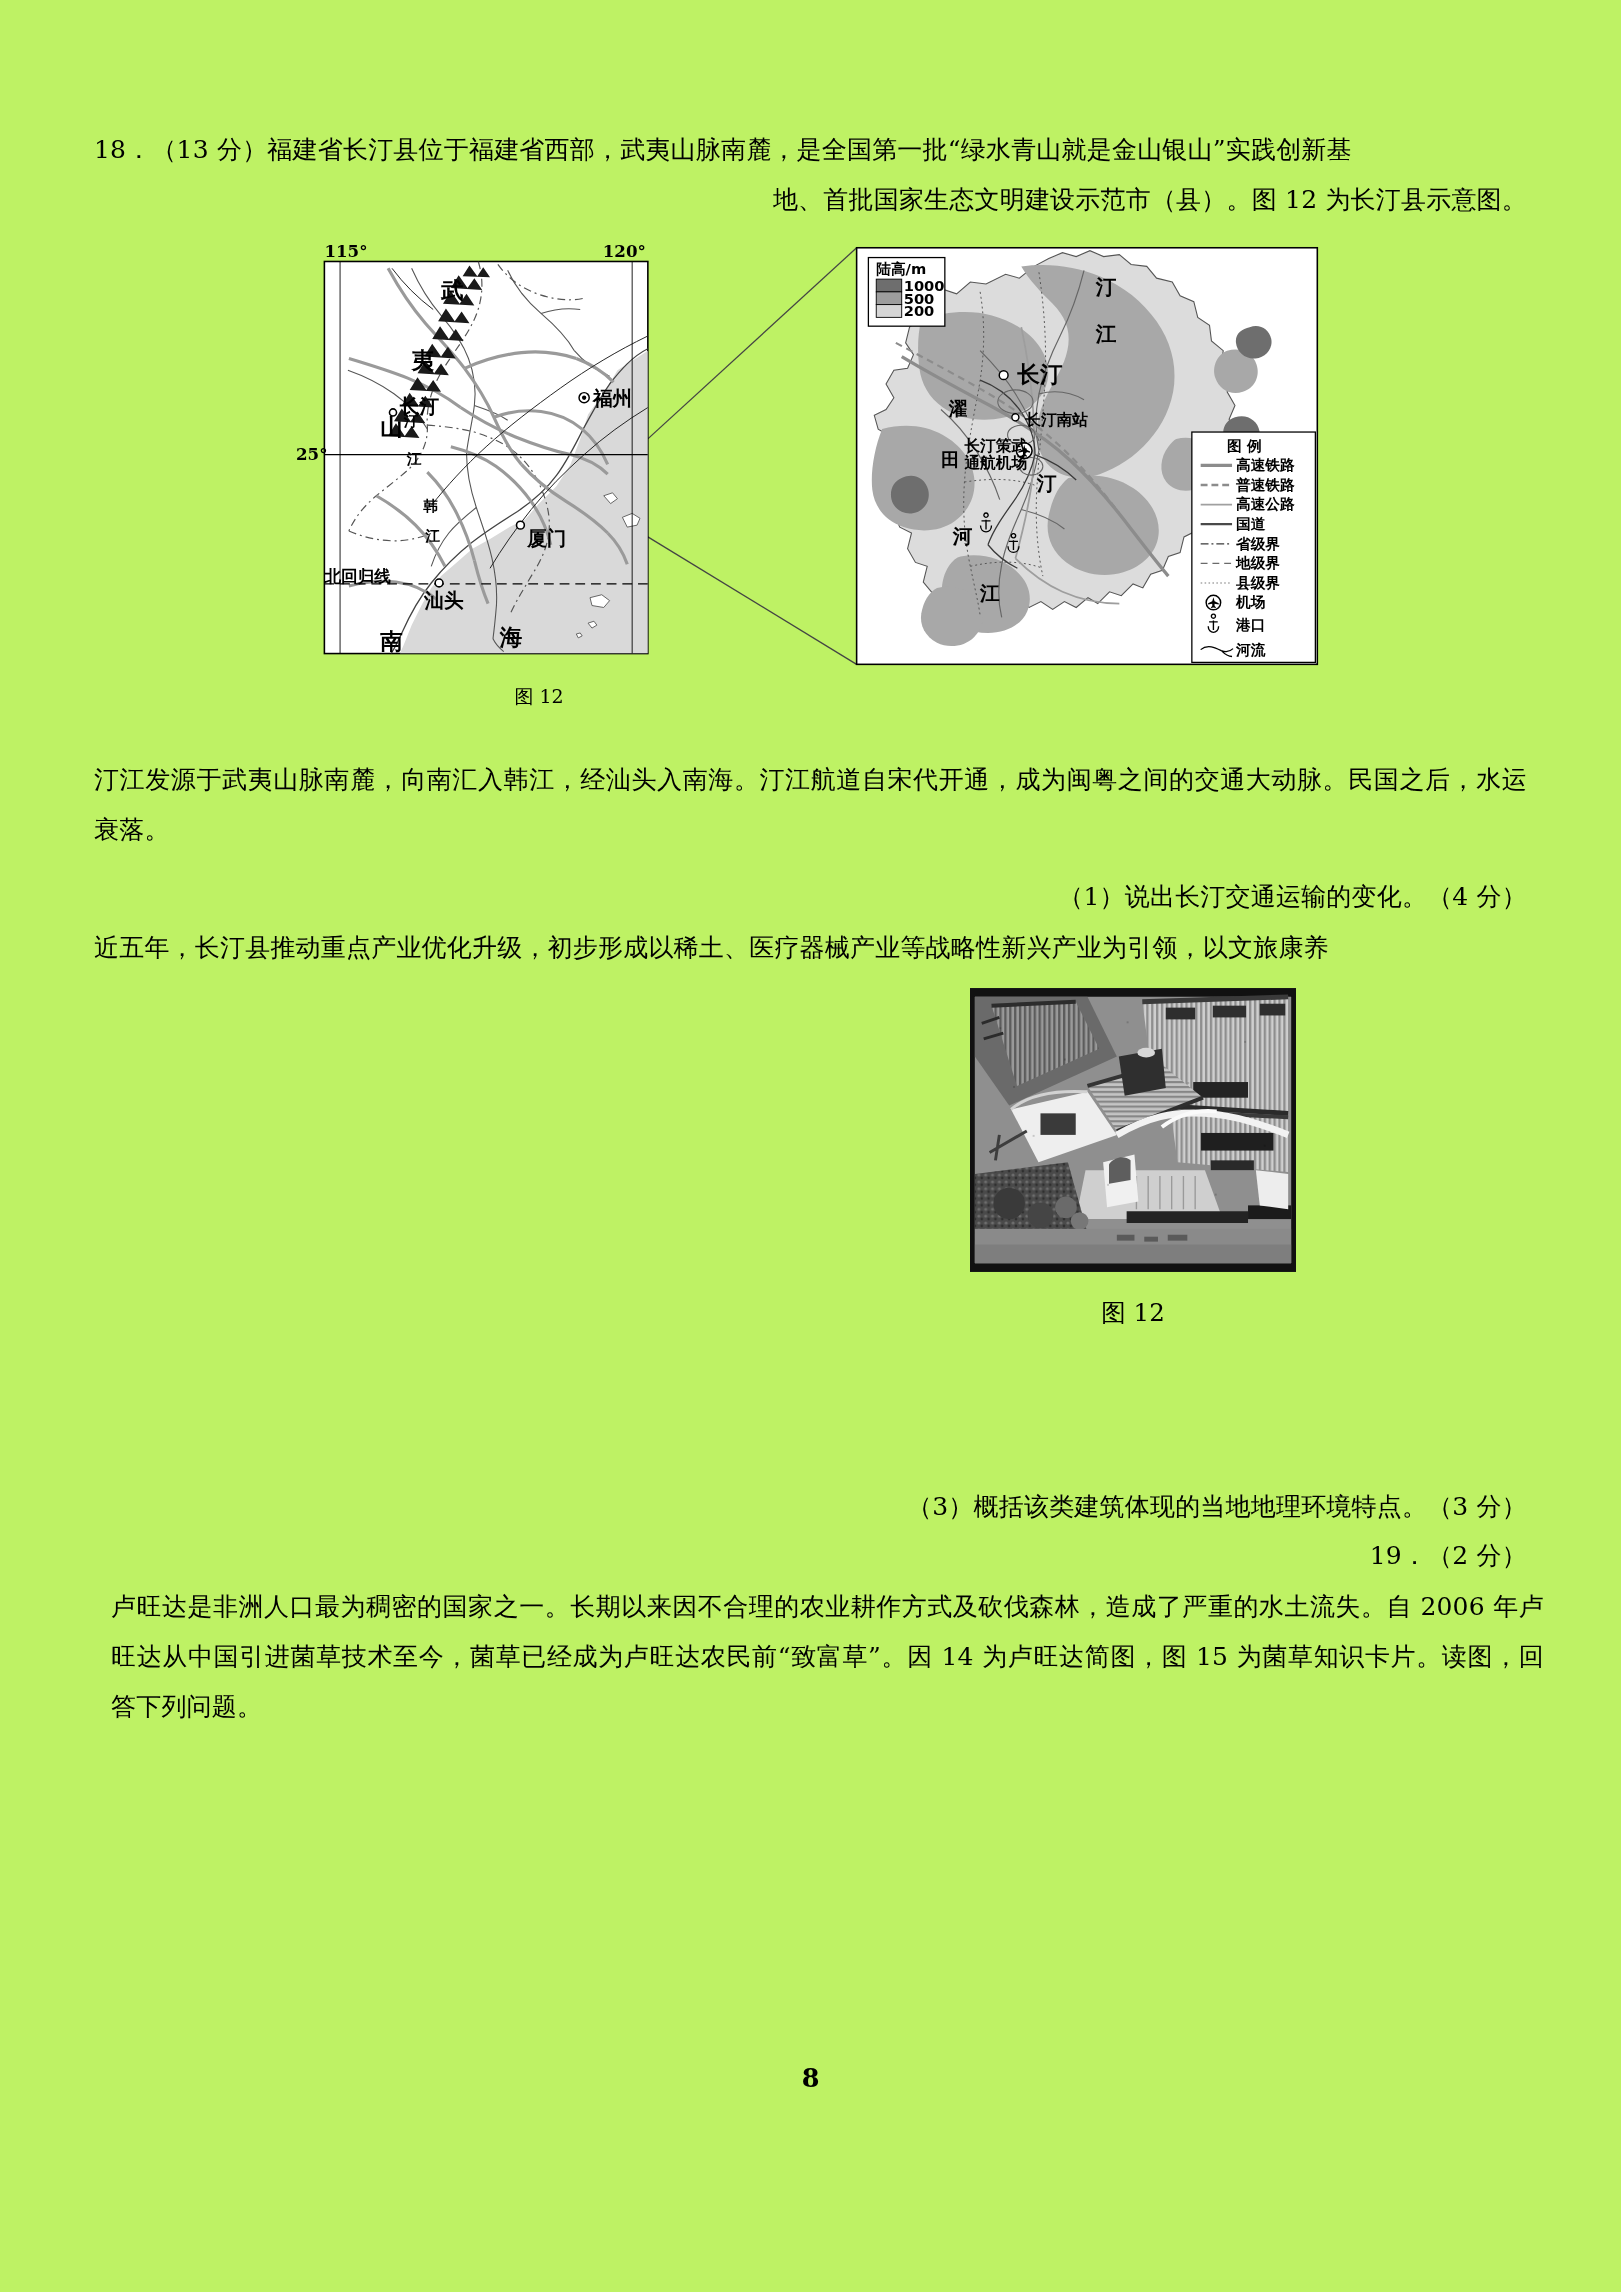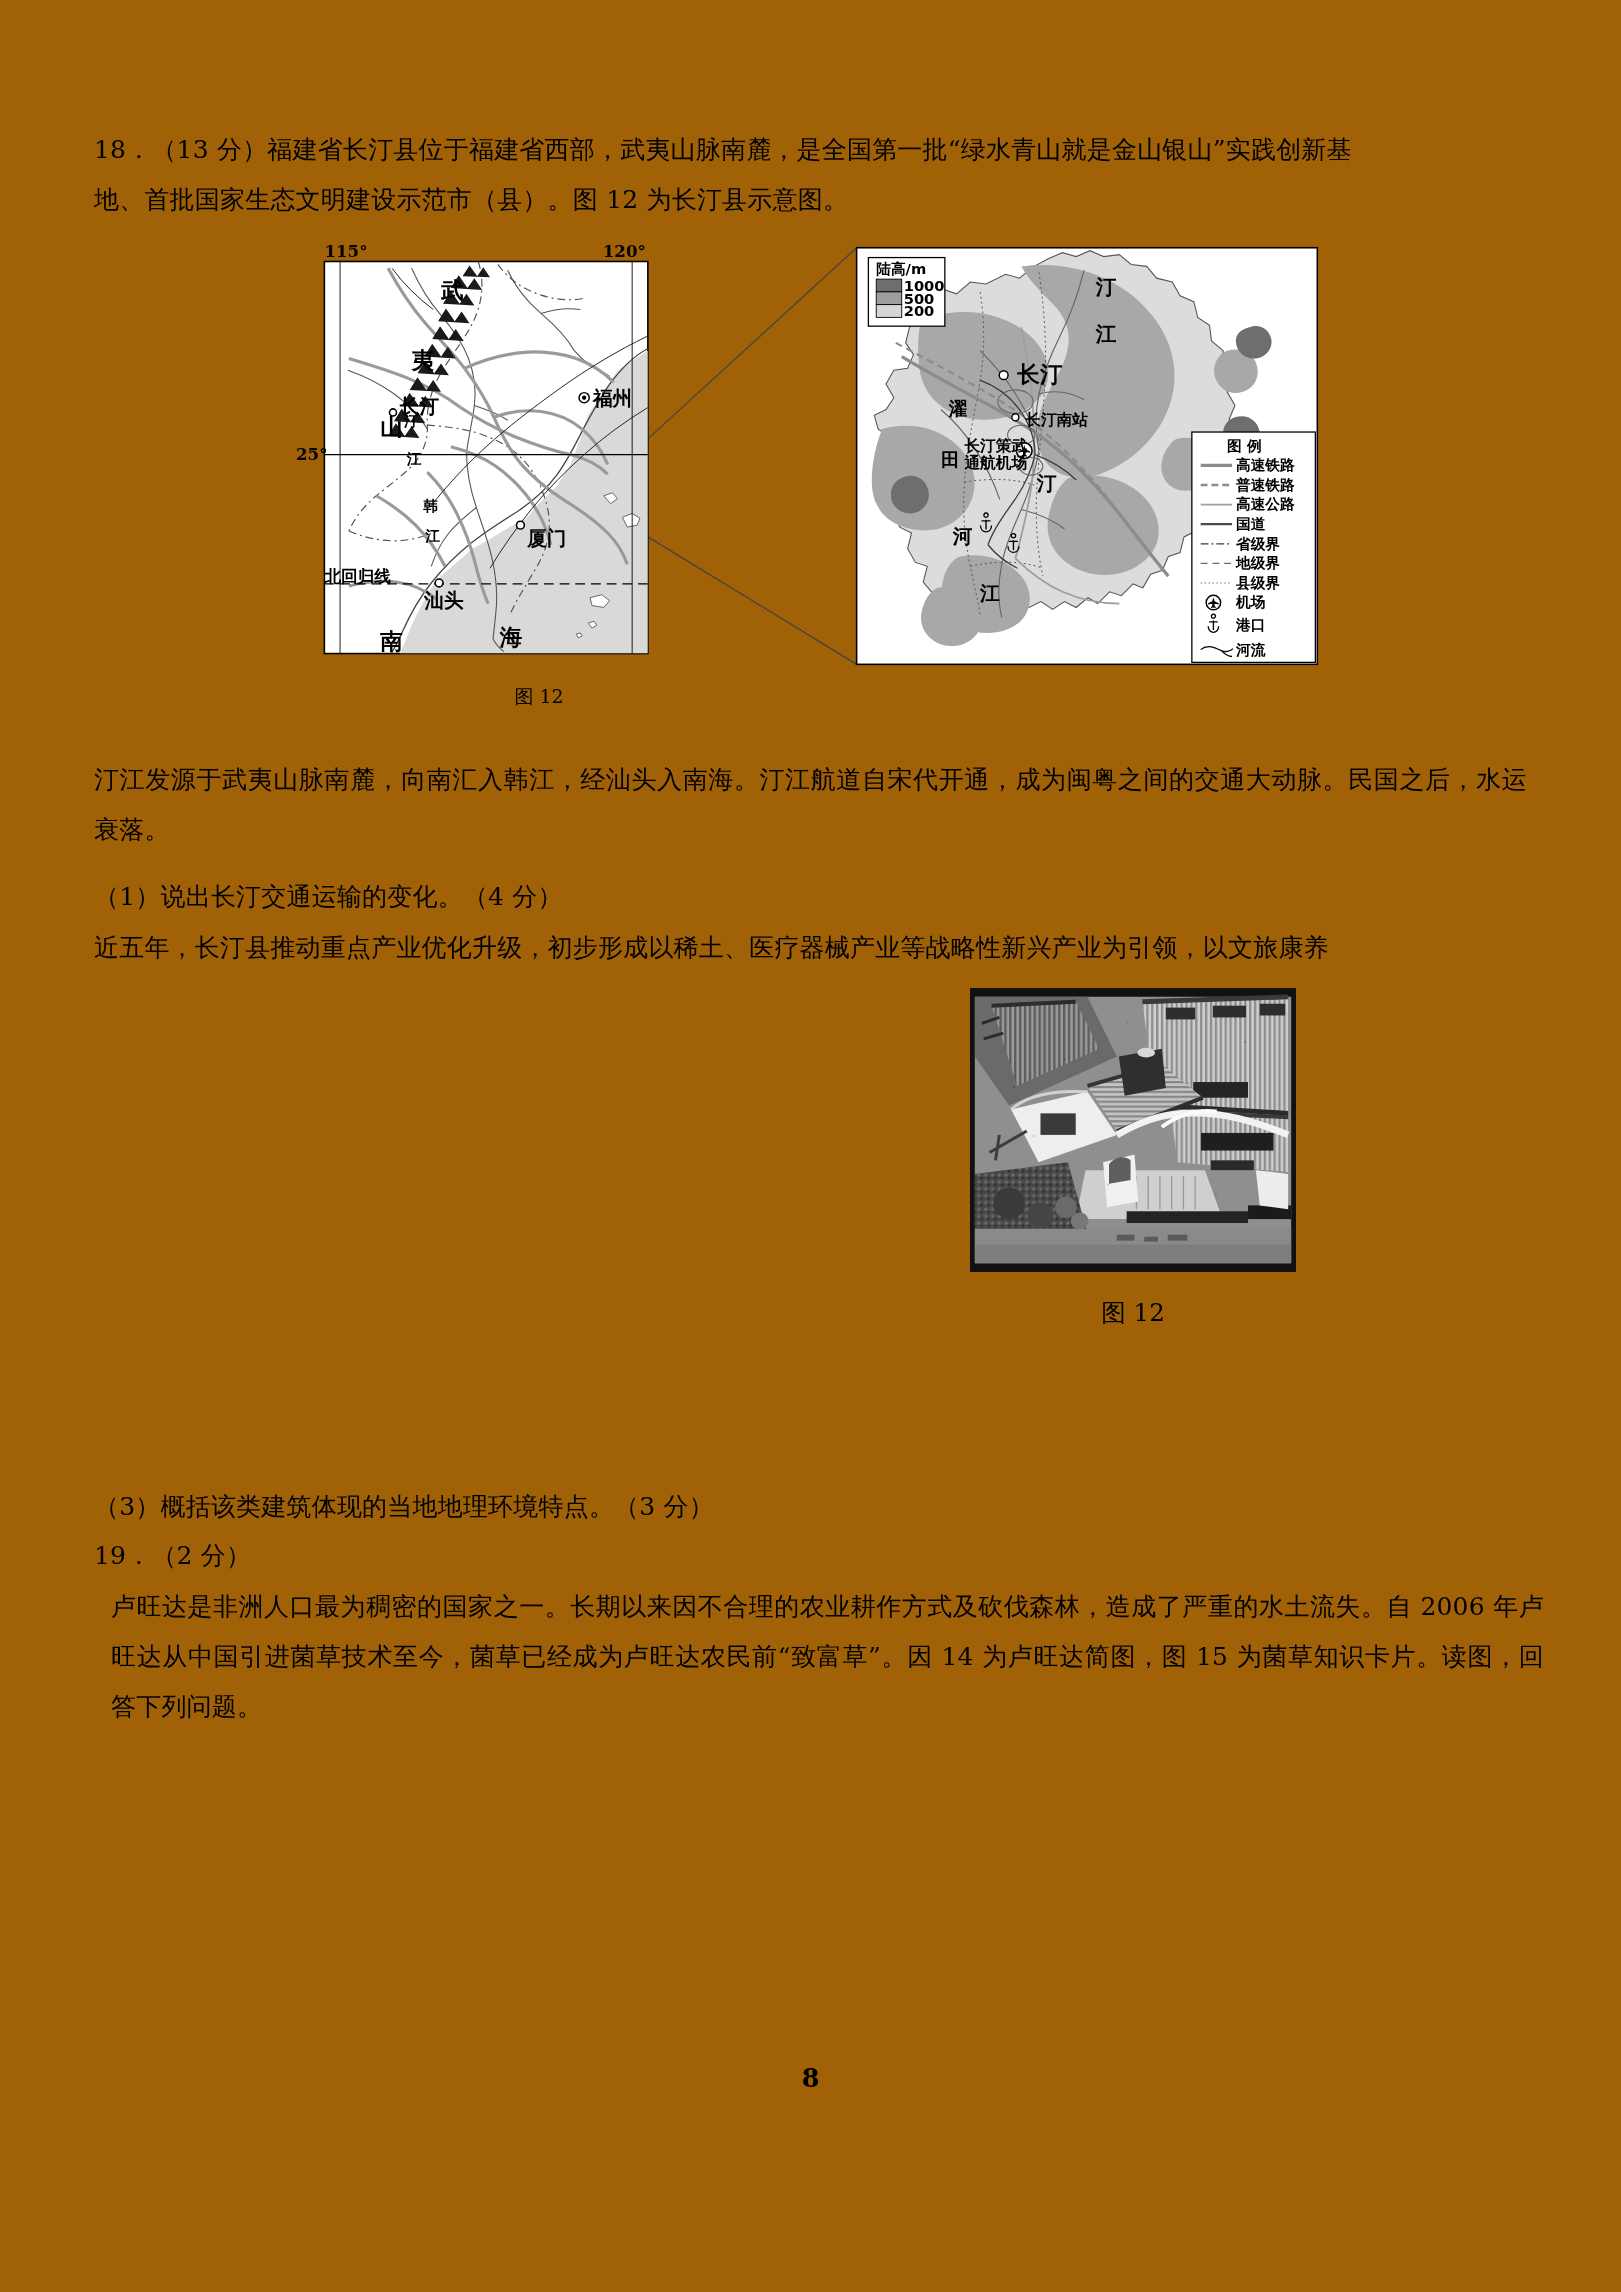--- a/index.html
+++ b/index.html
@@ -13,37 +13,37 @@
     position: relative;
     font-family: "DejaVu Serif", "Liberation Serif", serif;
     color: #000;
     overflow: hidden;
   }
   .page {
     position: absolute;
     left: 0; top: 0;
     width: 1621px;
     height: 2293px;
-    background: #a16207;
+    background: #bef264;
   }
   .text-col {
     position: absolute;
     left: 94px;
     width: 1433px;
   }
   p.para {
     margin: 0;
     font-size: 25px;
     line-height: 50px;
     letter-spacing: 0.2px;
     text-align: justify;
     text-justify: inter-character;
     font-family: "DejaVu Serif", "Liberation Serif", serif;
   }
-  p.para.nojust { text-align: left; }
+  p.para.nojust { text-align: right; }
 
   
   #fig12 {
     position: absolute;
     left: 294px;
     top: 233px;
     width: 1039px;
     height: 485px;
   }
   #fig12 svg { display: block; }

